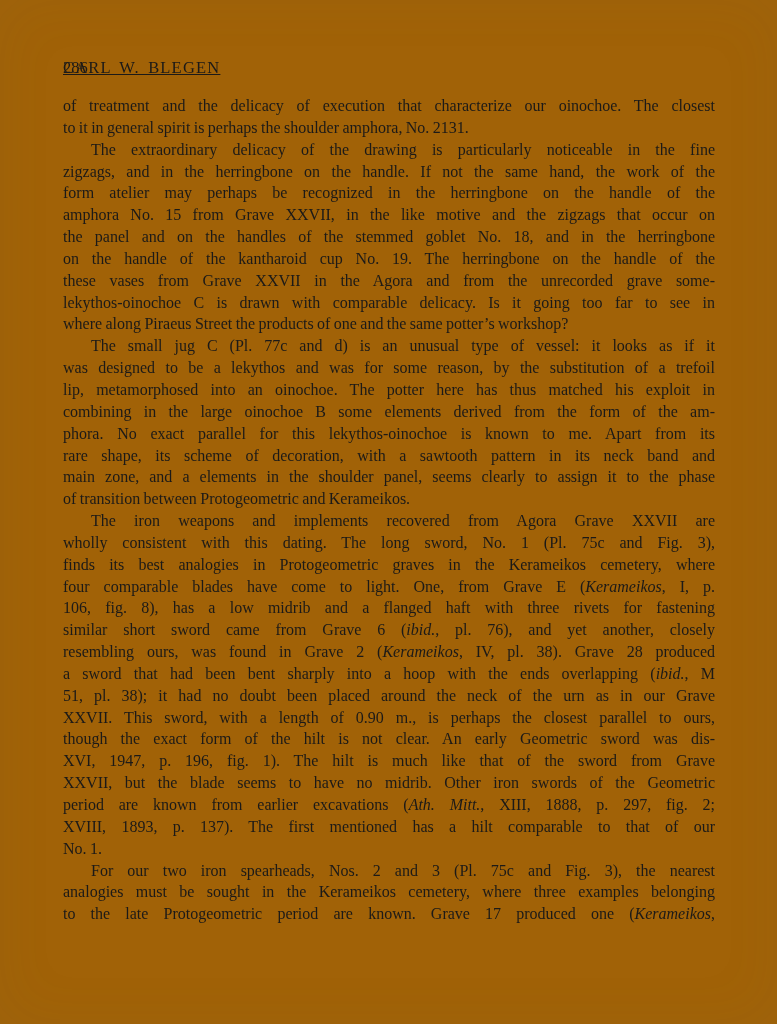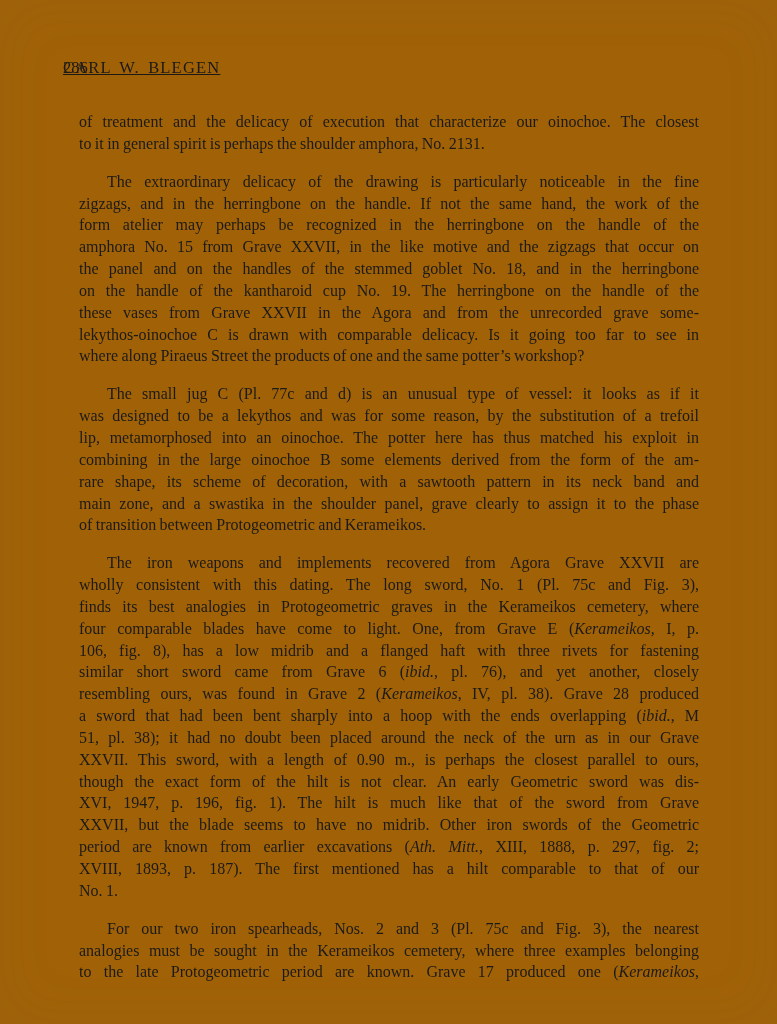--- a/index.html
+++ b/index.html
@@ -42,21 +42,21 @@
   }
   .text-block {
     position: absolute;
     left: 63px;
     top: 95px;
     width: 652px;
     font-size: 16px;
     line-height: 21.85px;
   }
   .paragraph {
-    margin: 16px;
+    margin: 0;
   }
   .line {
     text-align: justify;
     text-align-last: justify;
     word-spacing: -0.6px;
     white-space: normal;
   }
   .line.last {
     text-align-last: left;
   }
@@ -88,40 +88,41 @@
         <div class="line">on the handle of the kantharoid cup No. 19. The herringbone on the handle of the</div>
         <div class="line">these vases from Grave XXVII in the Agora and from the unrecorded grave some-</div>
         <div class="line">lekythos-oinochoe C is drawn with comparable delicacy. Is it going too far to see in</div>
         <div class="line last">where along Piraeus Street the products of one and the same potter’s workshop?</div>
       </div>
       <div class="paragraph">
         <div class="line indent">The small jug C (Pl. 77c and d) is an unusual type of vessel: it looks as if it</div>
         <div class="line">was designed to be a lekythos and was for some reason, by the substitution of a trefoil</div>
         <div class="line">lip, metamorphosed into an oinochoe. The potter here has thus matched his exploit in</div>
         <div class="line">combining in the large oinochoe B some elements derived from the form of the am-</div>
+        <div class="line">phora. No exact parallel for this lekythos-oinochoe is known to me. Apart from its</div>
         <div class="line">rare shape, its scheme of decoration, with a sawtooth pattern in its neck band and</div>
-        <div class="line">main zone, and a swastika in the shoulder panel, grave clearly to assign it to the phase</div>
+        <div class="line">main zone, and a elements in the shoulder panel, seems clearly to assign it to the phase</div>
         <div class="line last">of transition between Protogeometric and Kerameikos.</div>
       </div>
       <div class="paragraph">
         <div class="line indent">The iron weapons and implements recovered from Agora Grave XXVII are</div>
         <div class="line">wholly consistent with this dating. The long sword, No. 1 (Pl. 75c and Fig. 3),</div>
         <div class="line">finds its best analogies in Protogeometric graves in the Kerameikos cemetery, where</div>
         <div class="line">four comparable blades have come to light. One, from Grave E (<i>Kerameikos</i>, I, p.</div>
         <div class="line">106, fig. 8), has a low midrib and a flanged haft with three rivets for fastening</div>
         <div class="line">similar short sword came from Grave 6 (<i>ibid.</i>, pl. 76), and yet another, closely</div>
         <div class="line">resembling ours, was found in Grave 2 (<i>Kerameikos</i>, IV, pl. 38). Grave 28 produced</div>
         <div class="line">a sword that had been bent sharply into a hoop with the ends overlapping (<i>ibid.</i>, M</div>
         <div class="line">51, pl. 38); it had no doubt been placed around the neck of the urn as in our Grave</div>
         <div class="line">XXVII. This sword, with a length of 0.90 m., is perhaps the closest parallel to ours,</div>
         <div class="line">though the exact form of the hilt is not clear. An early Geometric sword was dis-</div>
         <div class="line">XVI, 1947, p. 196, fig. 1). The hilt is much like that of the sword from Grave</div>
         <div class="line">XXVII, but the blade seems to have no midrib. Other iron swords of the Geometric</div>
         <div class="line">period are known from earlier excavations (<i>Ath. Mitt.</i>, XIII, 1888, p. 297, fig. 2;</div>
-        <div class="line">XVIII, 1893, p. 187). The first mentioned has a hilt comparable to that of our</div>
+        <div class="line">XVIII, 1893, p. 137). The first mentioned has a hilt comparable to that of our</div>
         <div class="line last">No. 1.</div>
       </div>
       <div class="paragraph">
         <div class="line indent">For our two iron spearheads, Nos. 2 and 3 (Pl. 75c and Fig. 3), the nearest</div>
         <div class="line">analogies must be sought in the Kerameikos cemetery, where three examples belonging</div>
         <div class="line">to the late Protogeometric period are known. Grave 17 produced one (<i>Kerameikos</i>,</div>
       </div>
     </div>
 </div>
 

